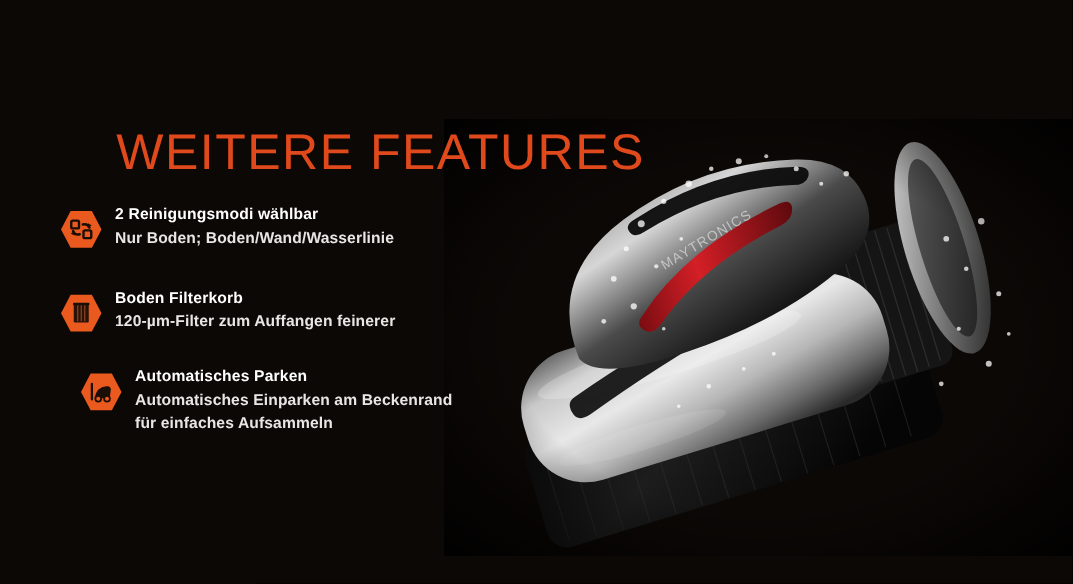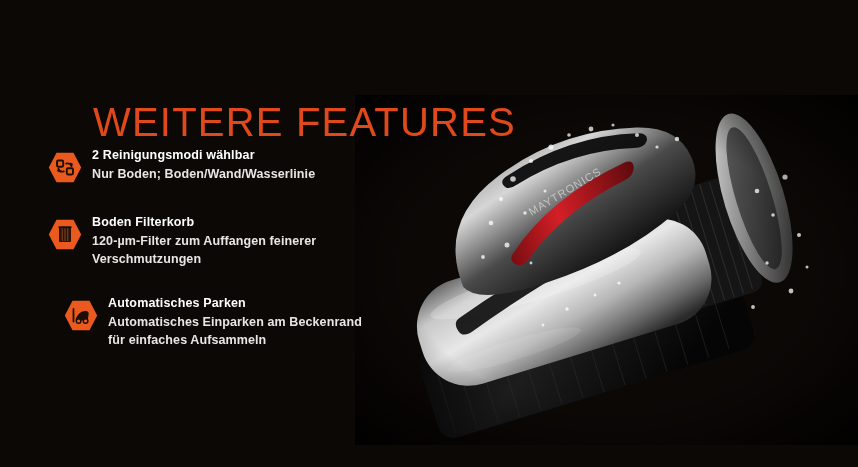--- a/index.html
+++ b/index.html
@@ -33,21 +33,21 @@
     letter-spacing:1.2px;
     font-weight:400;
     color:#e0491b;
     white-space:nowrap;
     line-height:1.05;
   }
 
   
   .features{
     position:absolute;
-    left:48px; top:144px;
+    left:48px; top:160px;
     width:330px;
   }
   .feature{
     position:relative;
     display:flex;
     align-items:flex-start;
     margin-bottom:22px;
   }
   .feature:last-child{ margin-bottom:0;justify-content:center; }
 
@@ -255,21 +255,20 @@
             <line x1="17" y1="9" x2="17" y2="22"></line>
             <line x1="19.8" y1="9" x2="19.8" y2="22"></line>
           </g>
           <rect x="10.4" y="7.2" width="13.2" height="2" rx="0.8" fill="#1a0e06"></rect>
         </svg>
       </div>
       <div class="ftext">
         <div class="ftitle">Boden Filterkorb</div>
         <div class="fdesc">
           <span>120-µm-Filter zum Auffangen feinerer</span>
-          <span>Verschmutzungen</span>
         </div>
       </div>
     </div>
 
     <div class="feature feature-2">
       <div class="hex">
         <svg viewBox="0 0 34 31" xmlns="http://www.w3.org/2000/svg">
           <polygon points="8.5,0.8 25.5,0.8 33.2,15.5 25.5,30.2 8.5,30.2 0.8,15.5" fill="#ea5a1f"></polygon>
           <path d="M9.5 9 L9.5 21.5" stroke="#1a0e06" stroke-width="1.8" stroke-linecap="round"></path>
           <path d="M11.5 20.5 q2 -9 9.5 -9.5 q4.5 -0.3 3.5 4 l-0.8 5.5 z" fill="#1a0e06"></path>

